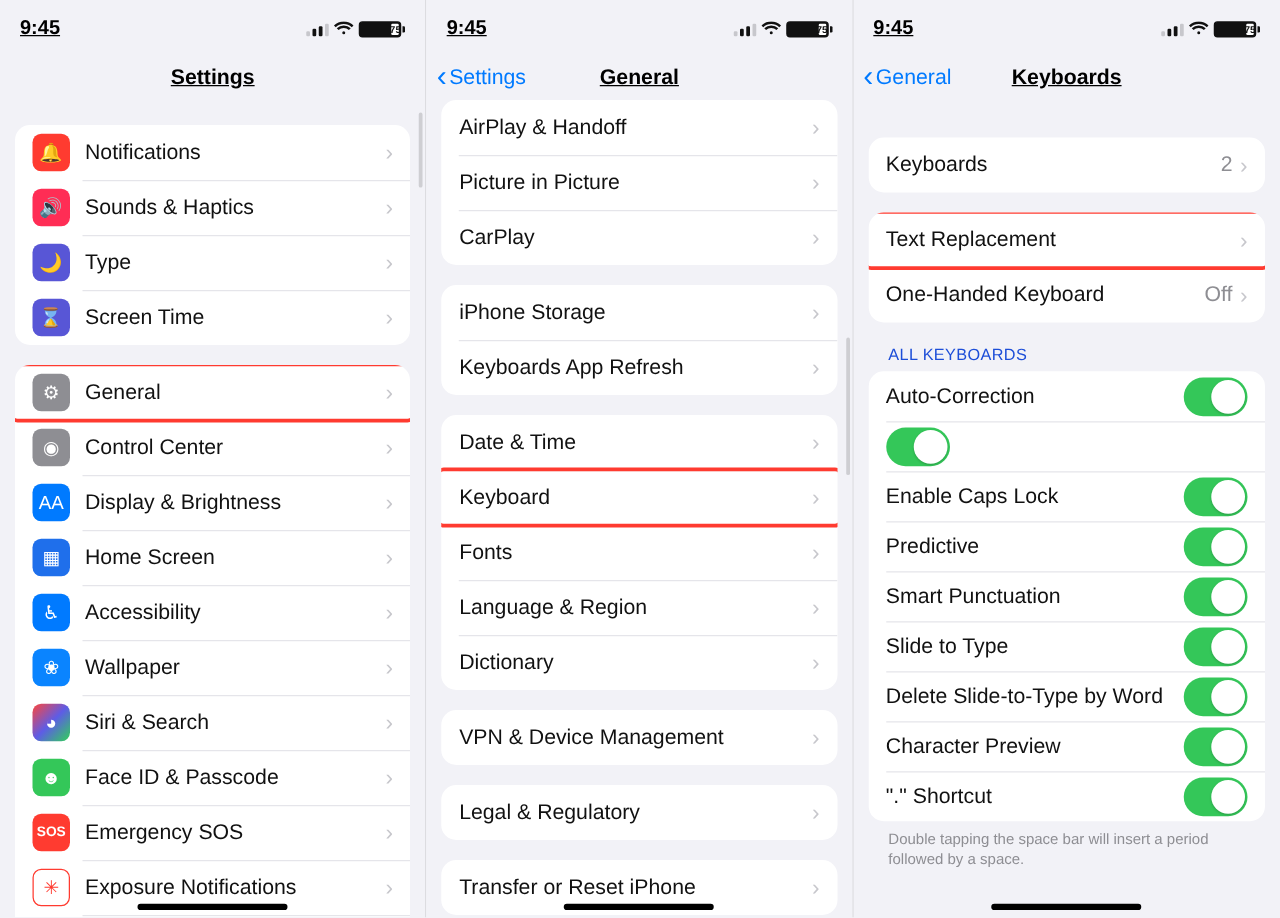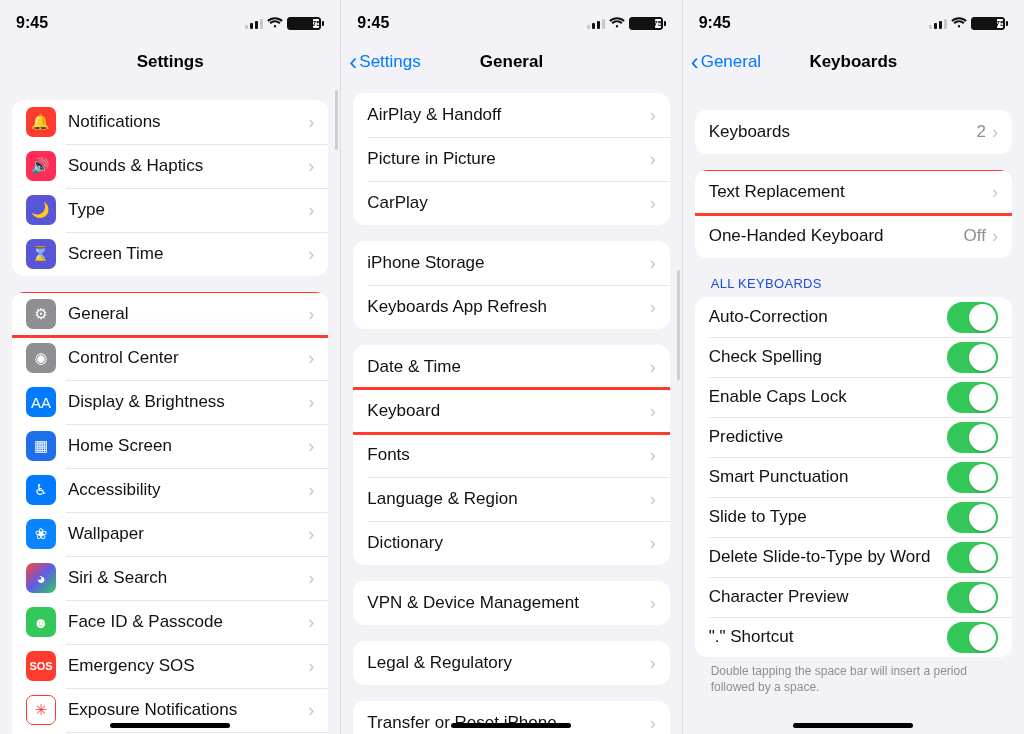--- a/index.html
+++ b/index.html
@@ -1,17 +1,17 @@
 <!DOCTYPE html>
 <html><head>
 <meta charset="utf-8">
 <style>
   * { box-sizing: border-box; margin: 0; padding: 0; }
   html, body { width: 1024px; height: 734px; font-family: -apple-system, "Helvetica Neue", Arial, sans-serif; background:#f2f2f7; overflow:hidden; }
-  .row3 { display:flex; width:1024px; height:734px; }
+  .row3 { display:flex; width:1024px; height:734px;text-decoration:underline; }
   .pane { width:341.33px; height:734px; background:#f2f2f7; position:relative; overflow:hidden; border-right:1px solid #dcdce0; }
   .pane:last-child { border-right:none; }
   .scrollbar { position:absolute; right:2px; top:90px; width:3px; height:60px; background:#b0b0b5; border-radius:2px; opacity:.55; }
   .status { display:flex; justify-content:space-between; align-items:center; padding:6px 16px 0; height:40px; font-size:16px; font-weight:600; }
   .status .icons { display:flex; align-items:center; gap:4px; }
   .sigbars { display:inline-flex; align-items:flex-end; gap:2px; height:12px; }
   .sigbars span { width:3px; background:#c7c7cc; border-radius:1px; }
   .sigbars span.on { background:#111; }
   .sigbars span:nth-child(1){height:4px;} .sigbars span:nth-child(2){height:6px;} .sigbars span:nth-child(3){height:8px;} .sigbars span:nth-child(4){height:10px;}
   .batt { display:inline-flex; align-items:center; }
@@ -194,21 +194,21 @@
           </span>
     </span>
   </div>
       <div class="navbar">
     <span class="back">
           <span class="chev">‹</span>
           <span>Settings</span>
         </span>
     <span class="title-lg">General</span>
   </div>
-      <div class="content" style="top:93px">
+      <div class="content" style="top:80px">
         <div class="group tight-top">
           <div class="cell" style="position:relative">
 
         <span class="label">AirPlay &amp; Handoff</span>
         <span class="chev">›</span>
       </div>
           <div class="cell" style="position:relative">
 
         <span class="label">Picture in Picture</span>
         <span class="chev">›</span>
@@ -335,21 +335,20 @@
         </div>
         <div class="section-header">ALL KEYBOARDS</div>
         <div class="group" style="margin-top:0">
           <div class="cell" style="min-height:40px">
       <span class="label">Auto-Correction</span>
       <span class="toggle on">
               <span class="knob"></span>
             </span>
     </div>
           <div class="cell" style="min-height:40px">
-      <span class="label">Check Spelling</span>
       <span class="toggle on">
               <span class="knob"></span>
             </span>
     </div>
           <div class="cell" style="min-height:40px">
       <span class="label">Enable Caps Lock</span>
       <span class="toggle on">
               <span class="knob"></span>
             </span>
     </div>

